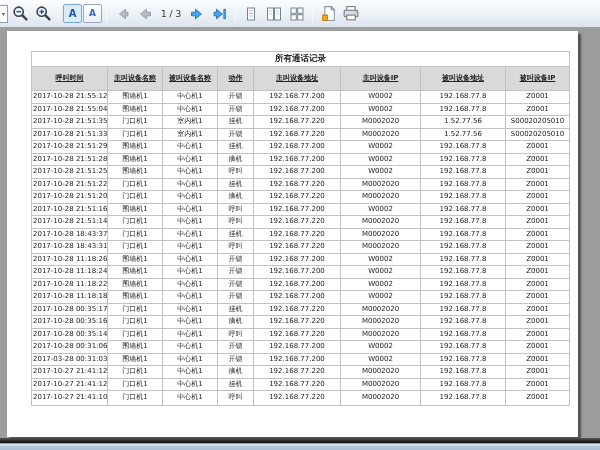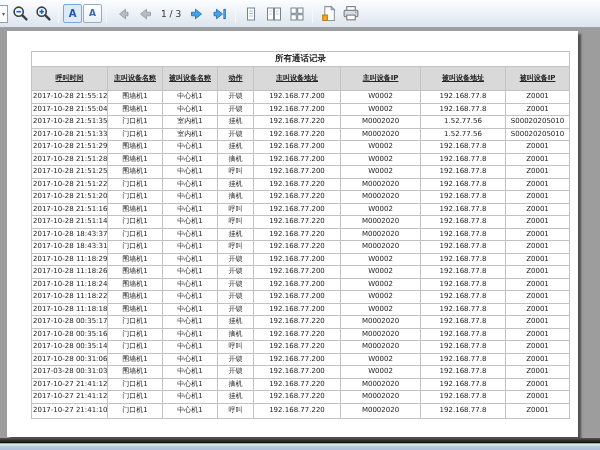--- a/index.html
+++ b/index.html
@@ -340,30 +340,20 @@
               <td>2017-10-28 18:43:31</td>
               <td>门口机1</td>
               <td>中心机1</td>
               <td>呼叫</td>
               <td>192.168.77.220</td>
               <td>M0002020</td>
               <td>192.168.77.8</td>
               <td>Z0001</td>
             </tr>
             <tr>
-              <td>2017-10-28 11:18:29</td>
-              <td>围墙机1</td>
-              <td>中心机1</td>
-              <td>开锁</td>
-              <td>192.168.77.200</td>
-              <td>W0002</td>
-              <td>192.168.77.8</td>
-              <td>Z0001</td>
-            </tr>
-            <tr>
               <td>2017-10-28 11:18:26</td>
               <td>围墙机1</td>
               <td>中心机1</td>
               <td>开锁</td>
               <td>192.168.77.200</td>
               <td>W0002</td>
               <td>192.168.77.8</td>
               <td>Z0001</td>
             </tr>
             <tr>

